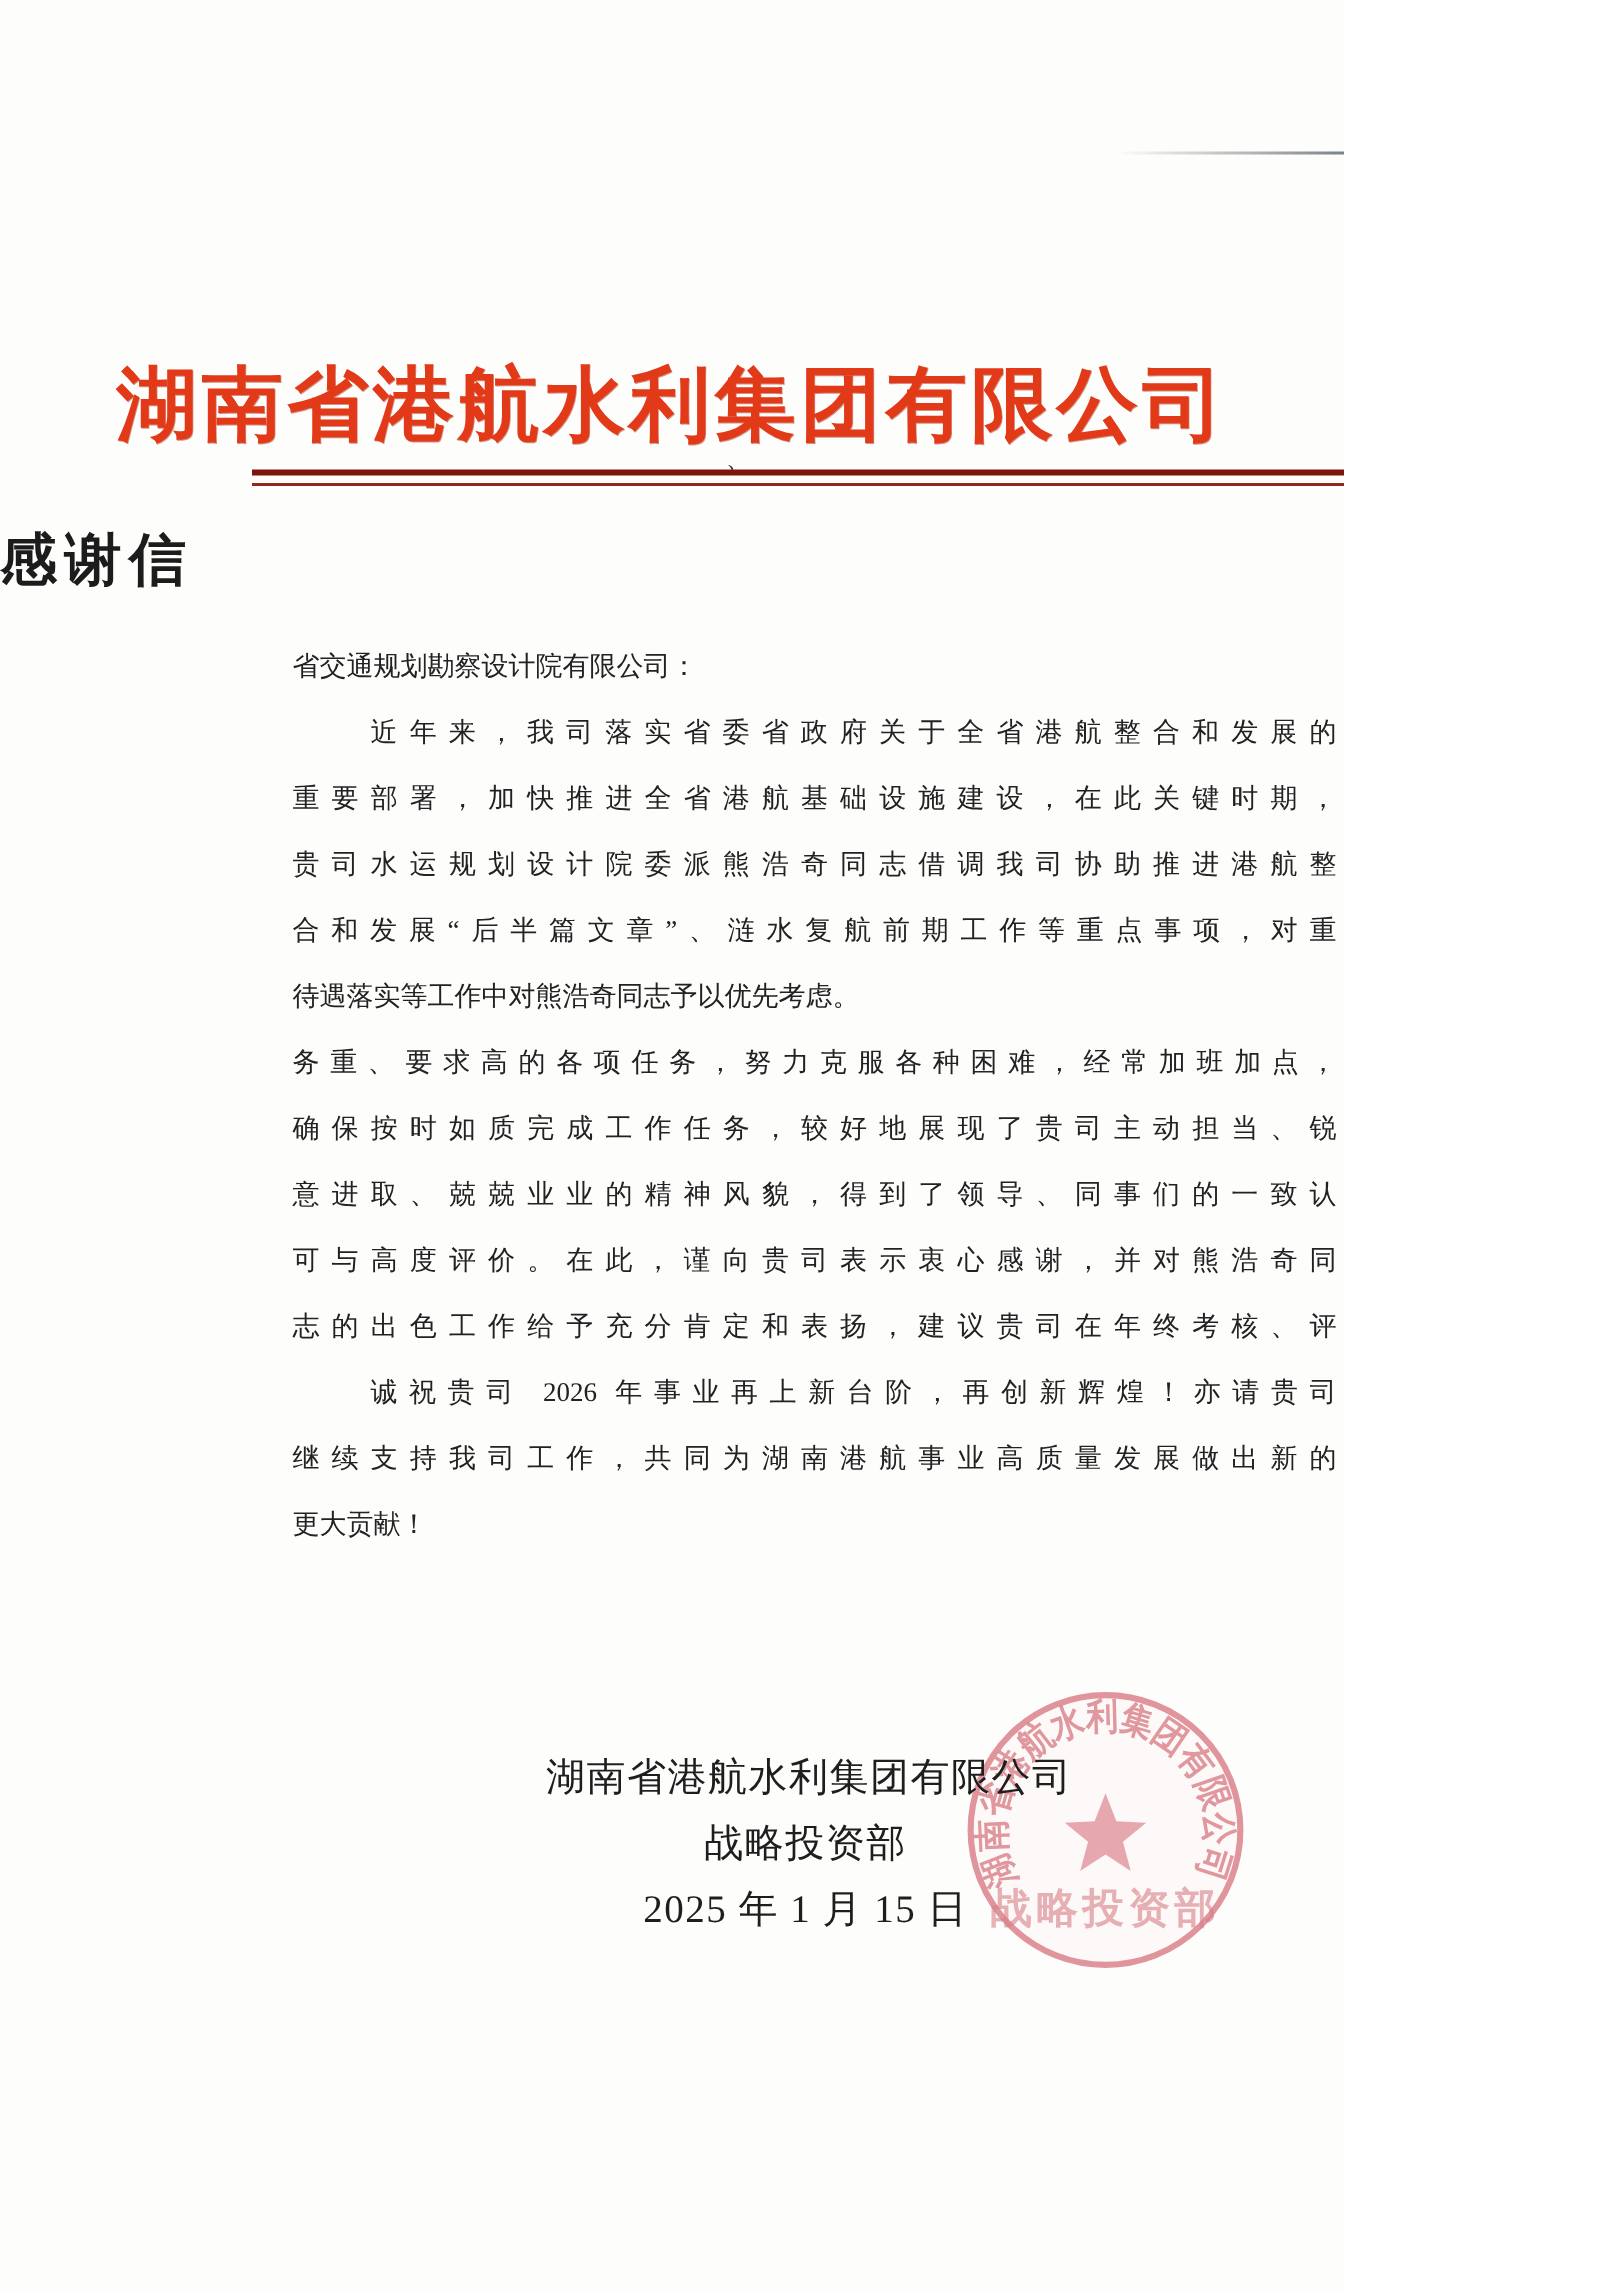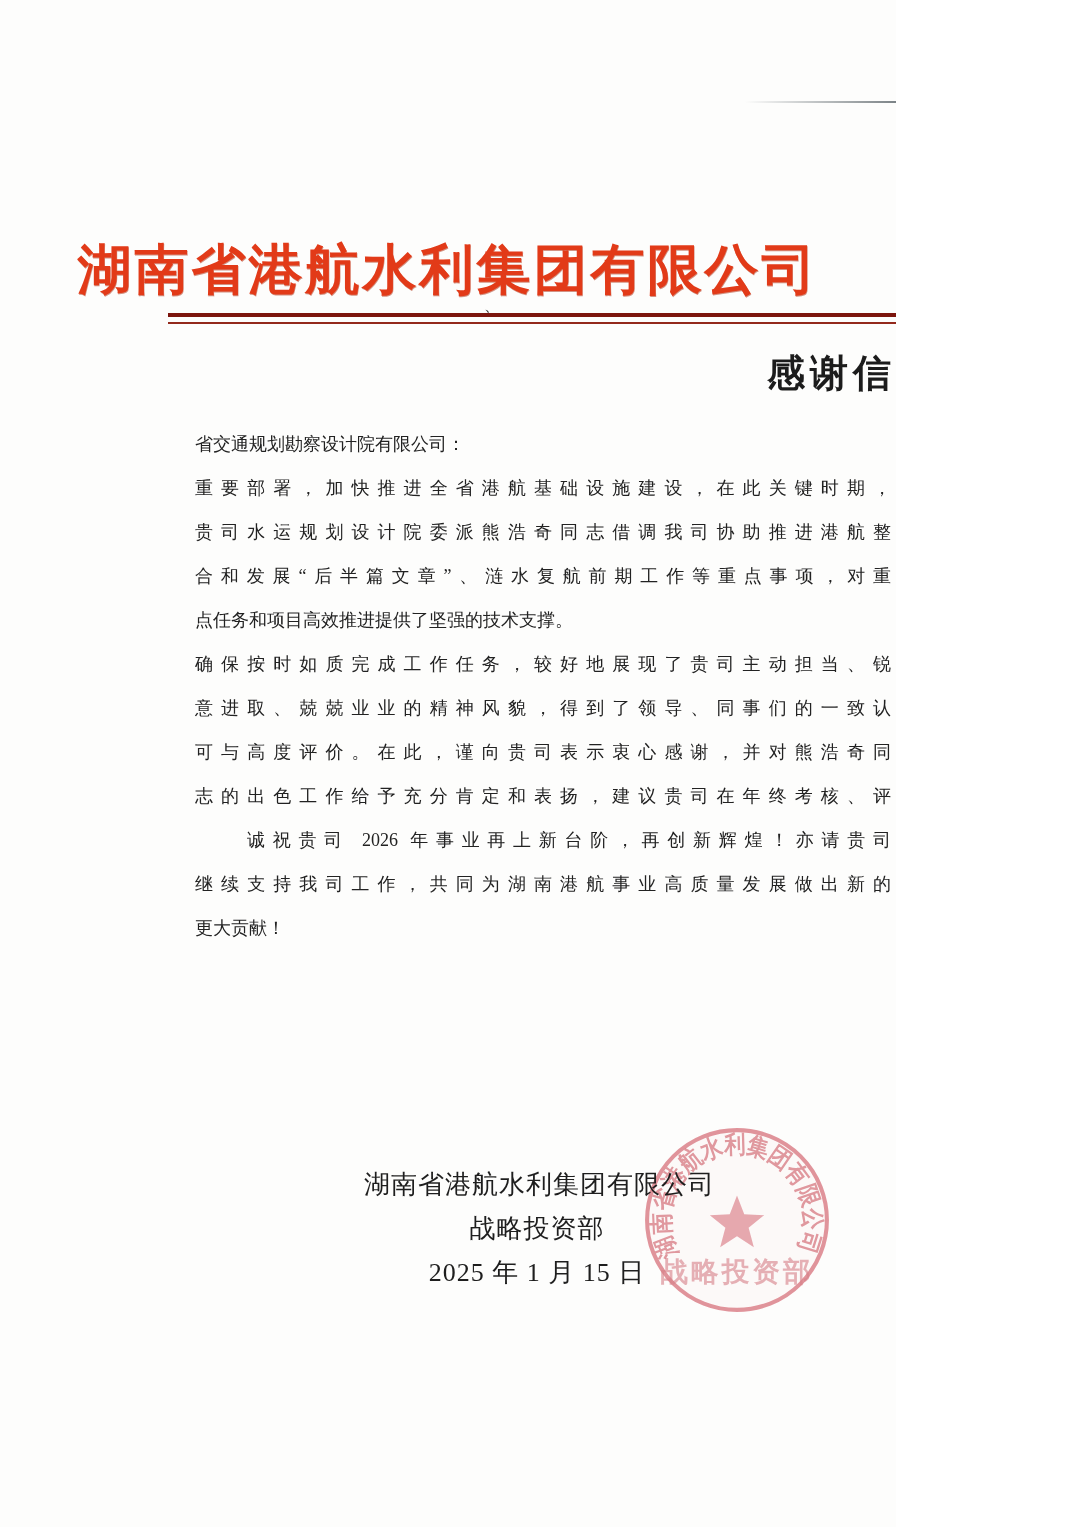--- a/index.html
+++ b/index.html
@@ -40,21 +40,21 @@
     position: absolute;
     top: 313px; left: 168px;
     width: 760px;
   }
   .rule-thick { height: 4px; background: #7c150d; }
   .rule-thin  { height: 2px; background: #93291c; margin-top: 5px; }
   .letter-title {
     position: absolute;
     top: 348px; left: 0;
     width: 100%;
-    text-align: right;
+    text-align: left;
     font-size: 38px;
     font-weight: bold;
     letter-spacing: 5px;
     color: #1c1c1c;
   }
   .body-text {
     position: absolute;
     top: 422px; left: 195px;
     width: 696px;
     font-size: 18px;
@@ -102,24 +102,26 @@
 
   <div class="rule-wrap">
     <div class="rule-thick"></div>
     <div class="rule-thin"></div>
   </div>
 
   <div class="letter-title">感谢信</div>
 
   <div class="body-text">
     <div class="bl">省交通规划勘察设计院有限公司：</div>
+    <div class="bl ind jf">近年来，我司落实省委省政府关于全省港航整合和发展的</div>
     <div class="bl jf">重要部署，加快推进全省港航基础设施建设，在此关键时期，</div>
     <div class="bl jf">贵司水运规划设计院委派熊浩奇同志借调我司协助推进港航整</div>
     <div class="bl jf">合和发展“后半篇文章”、涟水复航前期工作等重点事项，对重</div>
-    <div class="bl">点任务和项目高效推进提供了坚强的技术支撑。</div>
+    <div class="bl">待遇落实等工作中对熊浩奇同志予以优先考虑。</div>
+    <div class="bl jf">务重、要求高的各项任务，努力克服各种困难，经常加班加点，</div>
     <div class="bl jf">确保按时如质完成工作任务，较好地展现了贵司主动担当、锐</div>
     <div class="bl jf">意进取、兢兢业业的精神风貌，得到了领导、同事们的一致认</div>
     <div class="bl jf">可与高度评价。在此，谨向贵司表示衷心感谢，并对熊浩奇同</div>
     <div class="bl jf">志的出色工作给予充分肯定和表扬，建议贵司在年终考核、评</div>
     <div class="bl ind jf">诚祝贵司 2026 年事业再上新台阶，再创新辉煌！亦请贵司</div>
     <div class="bl jf">继续支持我司工作，共同为湖南港航事业高质量发展做出新的</div>
     <div class="bl">更大贡献！</div>
   </div>
 
   <svg class="seal" viewBox="0 0 184 184">

